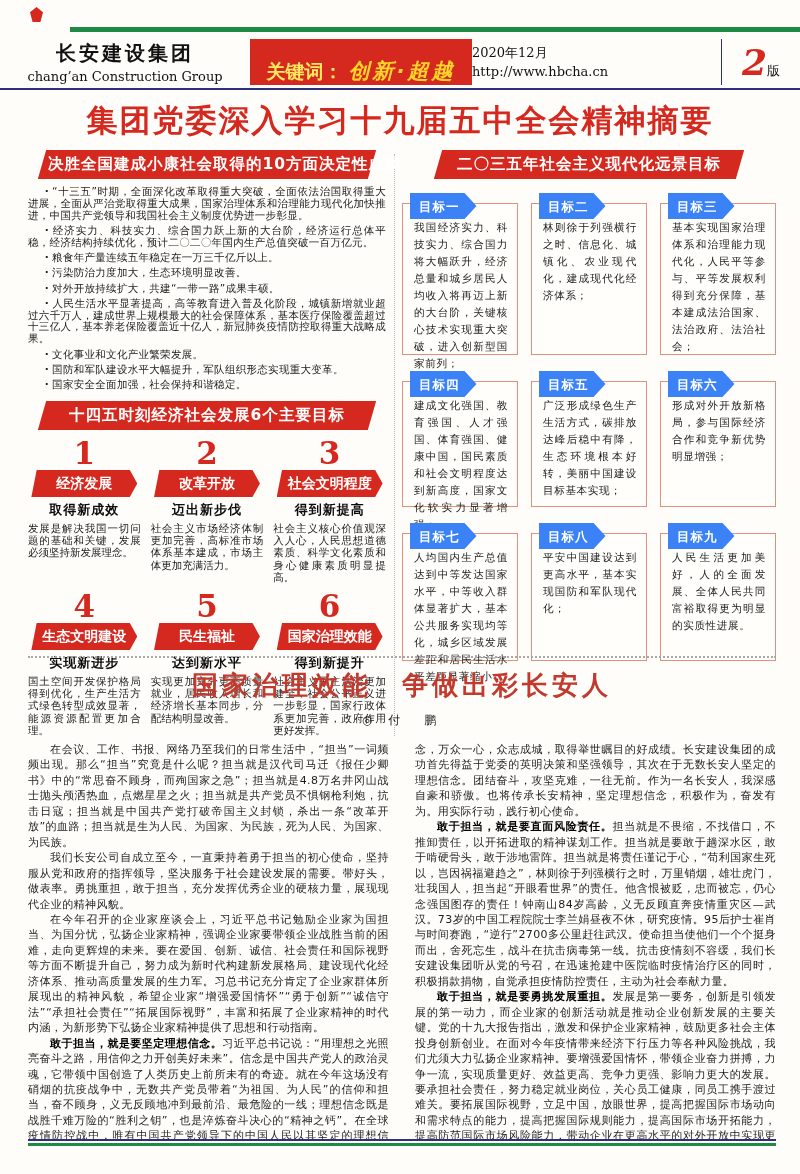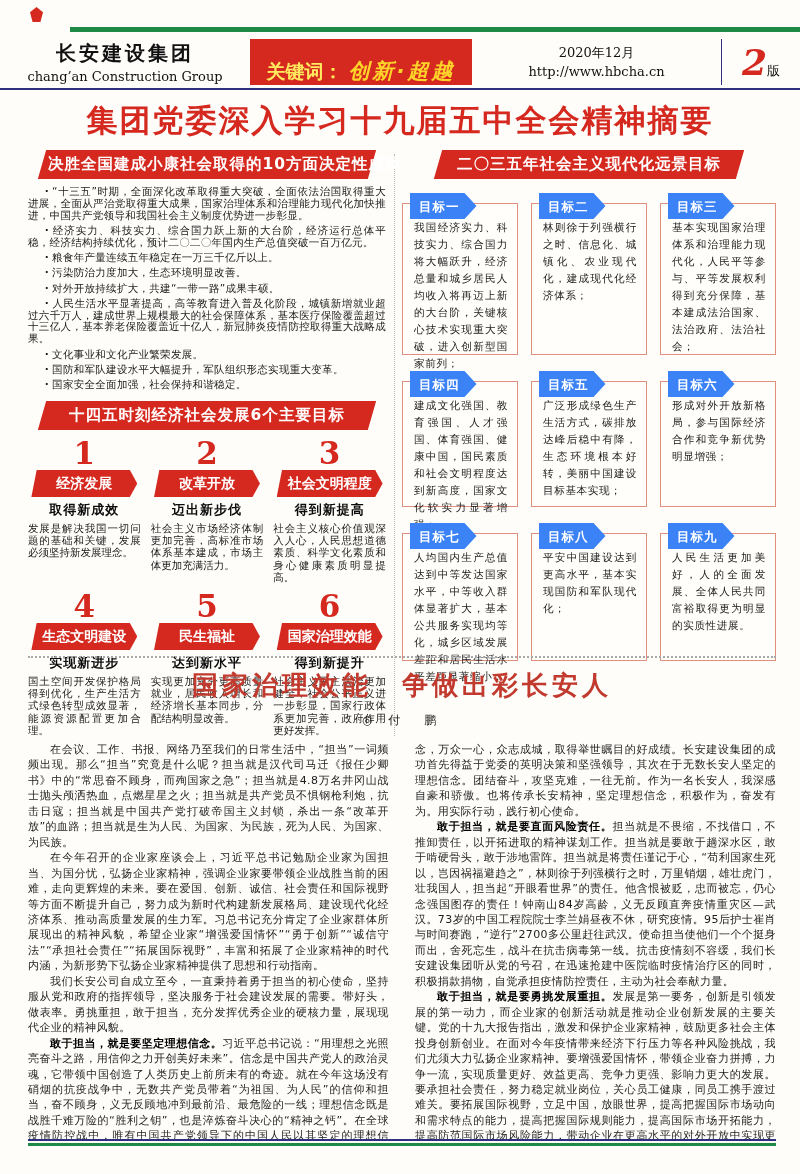--- a/index.html
+++ b/index.html
@@ -23,21 +23,21 @@
     display:grid; grid-template-columns: 250px 222px 1fr 1px 78px;
     align-items:center;
     border-bottom:2px solid #2e2f7e;
   }
   .brand { text-align:center; }
   .brand-cn { font-family:"DejaVu Serif", serif; font-weight:bold; font-size:20px; letter-spacing:3px; color:#111; }
   .brand-en { font-family:"DejaVu Serif", serif; font-size:13px; color:#111; margin-top:2px; }
   .keyword-box { background:#d5281e; height:46px; display:flex; align-items:flex-end; justify-content:center; gap:6px; }
   .keyword-label { color:#ffe95e; font-weight:bold; font-size:19px; }
   .keyword-value { color:#ffd42a; font-weight:bold; font-size:21px; font-style:italic; letter-spacing:3px; }
-  .date-block { text-align:center; font-family:"DejaVu Serif", serif; font-size:13px; color:#111; line-height:1.5; }
+  .date-block { text-align:left; font-family:"DejaVu Serif", serif; font-size:13px; color:#111; line-height:1.5; }
   .mast-vline { width:1px; height:46px; background:#2e2f7e; }
   .page-num { text-align:center; white-space:nowrap; }
   .page-num-digit { font-family:"DejaVu Serif", serif; font-style:italic; font-weight:bold; font-size:36px; color:#d5281e; }
   .page-num-suffix { font-size:13px; color:#111; }
   
   .headline {
     position:absolute; top:100px; left:0; right:0;
     margin:0; text-align:center;
     font-size:31px; font-weight:800; letter-spacing:2px; color:#d5281e;
   }
@@ -229,22 +229,22 @@
   <div class="dotted-rule"></div>
 
   <section class="article">
     <h2 class="a-title">国家治理效能　争做出彩长安人</h2>
     <div class="a-author">
       <span>◎</span>
       <span>付　鹏</span>
     </div>
     <div class="a-body">
       <p class="apara"><b class="alead"></b><span>在会议、工作、书报、网络乃至我们的日常生活中，“担当”一词频频出现。那么“担当”究竟是什么呢？担当就是汉代司马迁《报任少卿书》中的“常思奋不顾身，而殉国家之急”；担当就是4.8万名井冈山战士抛头颅洒热血，点燃星星之火；担当就是共产党员不惧钢枪利炮，抗击日寇；担当就是中国共产党打破帝国主义封锁，杀出一条“改革开放”的血路；担当就是生为人民、为国家、为民族，死为人民、为国家、为民族。</span></p>
+      <p class="apara"><b class="alead"></b><span>我们长安公司自成立至今，一直秉持着勇于担当的初心使命，坚持服从党和政府的指挥领导，坚决服务于社会建设发展的需要。带好头，做表率。勇挑重担，敢于担当，充分发挥优秀企业的硬核力量，展现现代企业的精神风貌。</span></p>
       <p class="apara"><b class="alead"></b><span>在今年召开的企业家座谈会上，习近平总书记勉励企业家为国担当、为国分忧，弘扬企业家精神，强调企业家要带领企业战胜当前的困难，走向更辉煌的未来。要在爱国、创新、诚信、社会责任和国际视野等方面不断提升自己，努力成为新时代构建新发展格局、建设现代化经济体系、推动高质量发展的生力军。习总书记充分肯定了企业家群体所展现出的精神风貌，希望企业家“增强爱国情怀”“勇于创新”“诚信守法”“承担社会责任”“拓展国际视野”，丰富和拓展了企业家精神的时代内涵，为新形势下弘扬企业家精神提供了思想和行动指南。</span></p>
-      <p class="apara"><b class="alead"></b><span>我们长安公司自成立至今，一直秉持着勇于担当的初心使命，坚持服从党和政府的指挥领导，坚决服务于社会建设发展的需要。带好头，做表率。勇挑重担，敢于担当，充分发挥优秀企业的硬核力量，展现现代企业的精神风貌。</span></p>
       <p class="apara"><b class="alead">敢于担当，就是要坚定理想信念。</b><span>习近平总书记说：“用理想之光照亮奋斗之路，用信仰之力开创美好未来”。信念是中国共产党人的政治灵魂，它带领中国创造了人类历史上前所未有的奇迹。就在今年这场没有硝烟的抗疫战争中，无数共产党员带着“为祖国、为人民”的信仰和担当，奋不顾身，义无反顾地冲到最前沿、最危险的一线；理想信念既是战胜千难万险的“胜利之钥”，也是淬炼奋斗决心的“精神之钙”。在全球疫情防控战中，唯有中国共产党领导下的中国人民以其坚定的理想信念，万众一心，众志成城，取得举世瞩目的好成绩。长安建设集团的成功首先得益于党委的英明决策和坚强领导，其次在于无数长安人坚定的理想信念。团结奋斗，攻坚克难，一往无前。作为一名长安人，我深感自豪和骄傲。也将传承长安精神，坚定理想信念，积极作为，奋发有为。用实际行动，践行初心使命。</span></p>
       <p class="apara"><b class="alead">敢于担当，就是要直面风险责任。</b><span>担当就是不畏缩，不找借口，不推卸责任，以开拓进取的精神谋划工作。担当就是要敢于趟深水区，敢于啃硬骨头，敢于涉地雷阵。担当就是将责任谨记于心，“苟利国家生死以，岂因祸福避趋之”，林则徐于列强横行之时，万里销烟，雄壮虎门，壮我国人，担当起“开眼看世界”的责任。他含恨被贬，忠而被忘，仍心念强国图存的责任！钟南山84岁高龄，义无反顾直奔疫情重灾区—武汉。73岁的中国工程院院士李兰娟昼夜不休，研究疫情。95后护士崔肖与时间赛跑，“逆行”2700多公里赶往武汉。使命担当使他们一个个挺身而出，舍死忘生，战斗在抗击病毒第一线。抗击疫情刻不容缓，我们长安建设集团听从党的号召，在迅速抢建中医院临时疫情治疗区的同时，积极捐款捐物，自觉承担疫情防控责任，主动为社会奉献力量。</span></p>
       <p class="apara"><b class="alead">敢于担当，就是要勇挑发展重担。</b><span>发展是第一要务，创新是引领发展的第一动力，而企业家的创新活动就是推动企业创新发展的主要关键。党的十九大报告指出，激发和保护企业家精神，鼓励更多社会主体投身创新创业。在面对今年疫情带来经济下行压力等各种风险挑战，我们尤须大力弘扬企业家精神。要增强爱国情怀，带领企业奋力拼搏，力争一流，实现质量更好、效益更高、竞争力更强、影响力更大的发展。要承担社会责任，努力稳定就业岗位，关心员工健康，同员工携手渡过难关。要拓展国际视野，立足中国，放眼世界，提高把握国际市场动向和需求特点的能力，提高把握国际规则能力，提高国际市场开拓能力，提高防范国际市场风险能力，带动企业在更高水平的对外开放中实现更好发展。在今年这个特殊的时期，我们长安建设集团作为英山的龙头企业、优秀企业、爱心企业，将勇挑发展重担，积极开拓发展新业务、新项目，为受疫情影响的乡亲提供就业岗位，捐款捐物，扶贫济困，铺平致富路。</span></p>
 
     </div>
   </section>
 
   <footer class="bottom-rules">
     <div class="rule-navy"></div>
     <div class="rule-green"></div>

